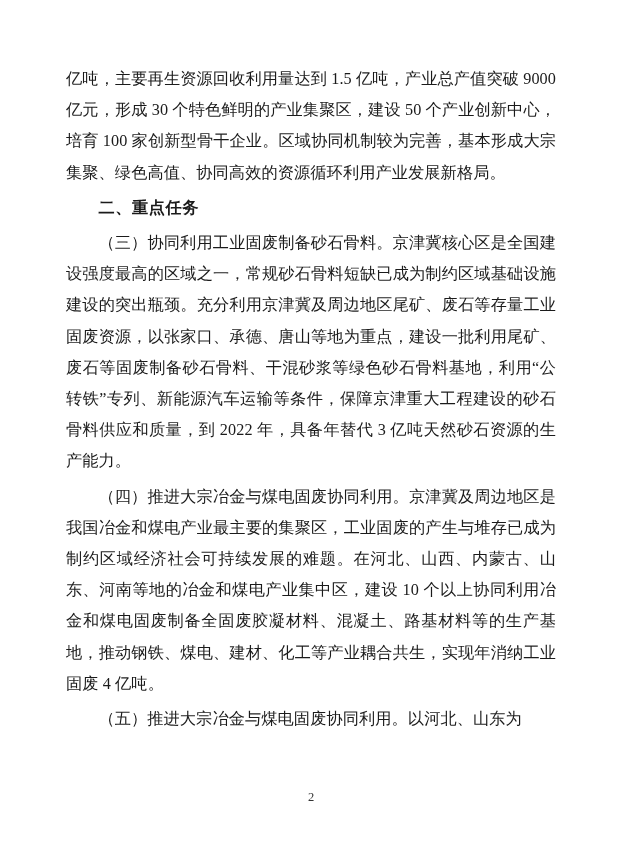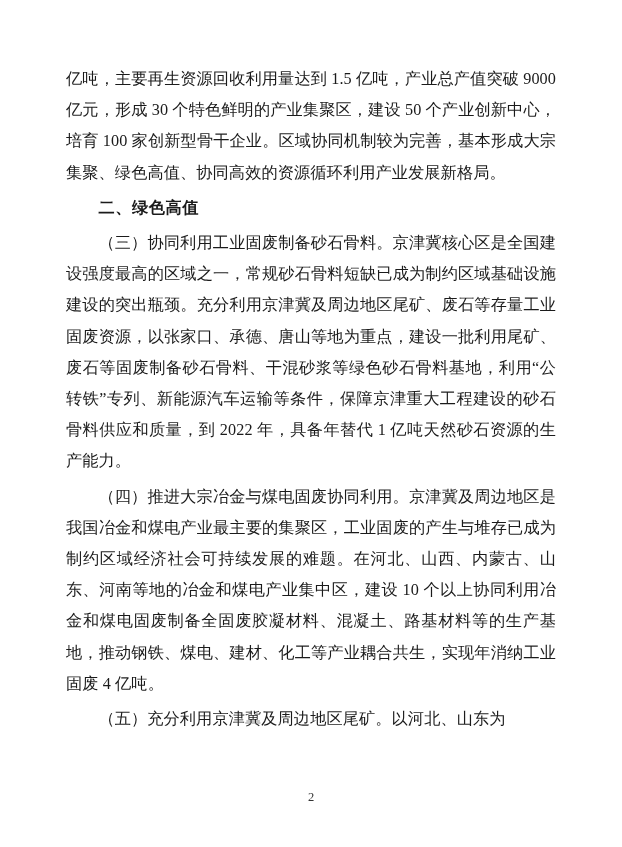--- a/index.html
+++ b/index.html
@@ -56,24 +56,24 @@
   }
 </style>
 </head>
 <body>
 
 <div class="page">
   <div class="doc-body">
 
     <p class="blk">亿吨，主要再生资源回收利用量达到 1.5 亿吨，产业总产值突破 9000 亿元，形成 30 个特色鲜明的产业集聚区，建设 50 个产业创新中心，培育 100 家创新型骨干企业。区域协同机制较为完善，基本形成大宗集聚、绿色高值、协同高效的资源循环利用产业发展新格局。</p>
 
-    <p class="blk heading">二、绿色高值</p>
+    <p class="blk heading">二、重点任务</p>
 
-    <p class="blk indent2">（三）协同利用工业固废制备砂石骨料。京津冀核心区是全国建设强度最高的区域之一，常规砂石骨料短缺已成为制约区域基础设施建设的突出瓶颈。充分利用京津冀及周边地区尾矿、废石等存量工业固废资源，以张家口、承德、唐山等地为重点，建设一批利用尾矿、废石等固废制备砂石骨料、干混砂浆等绿色砂石骨料基地，利用“公转铁”专列、新能源汽车运输等条件，保障京津重大工程建设的砂石骨料供应和质量，到 2022 年，具备年替代 1 亿吨天然砂石资源的生产能力。</p>
+    <p class="blk indent2">（三）协同利用工业固废制备砂石骨料。京津冀核心区是全国建设强度最高的区域之一，常规砂石骨料短缺已成为制约区域基础设施建设的突出瓶颈。充分利用京津冀及周边地区尾矿、废石等存量工业固废资源，以张家口、承德、唐山等地为重点，建设一批利用尾矿、废石等固废制备砂石骨料、干混砂浆等绿色砂石骨料基地，利用“公转铁”专列、新能源汽车运输等条件，保障京津重大工程建设的砂石骨料供应和质量，到 2022 年，具备年替代 3 亿吨天然砂石资源的生产能力。</p>
 
     <p class="blk indent2">（四）推进大宗冶金与煤电固废协同利用。京津冀及周边地区是我国冶金和煤电产业最主要的集聚区，工业固废的产生与堆存已成为制约区域经济社会可持续发展的难题。在河北、山西、内蒙古、山东、河南等地的冶金和煤电产业集中区，建设 10 个以上协同利用冶金和煤电固废制备全固废胶凝材料、混凝土、路基材料等的生产基地，推动钢铁、煤电、建材、化工等产业耦合共生，实现年消纳工业固废 4 亿吨。</p>
 
-    <p class="blk indent2">（五）充分利用京津冀及周边地区尾矿。以河北、山东为</p>
+    <p class="blk indent2">（五）推进大宗冶金与煤电固废协同利用。以河北、山东为</p>
 
   </div>
 
   <div class="page-number">2</div>
 </div>
 
 </body></html>

